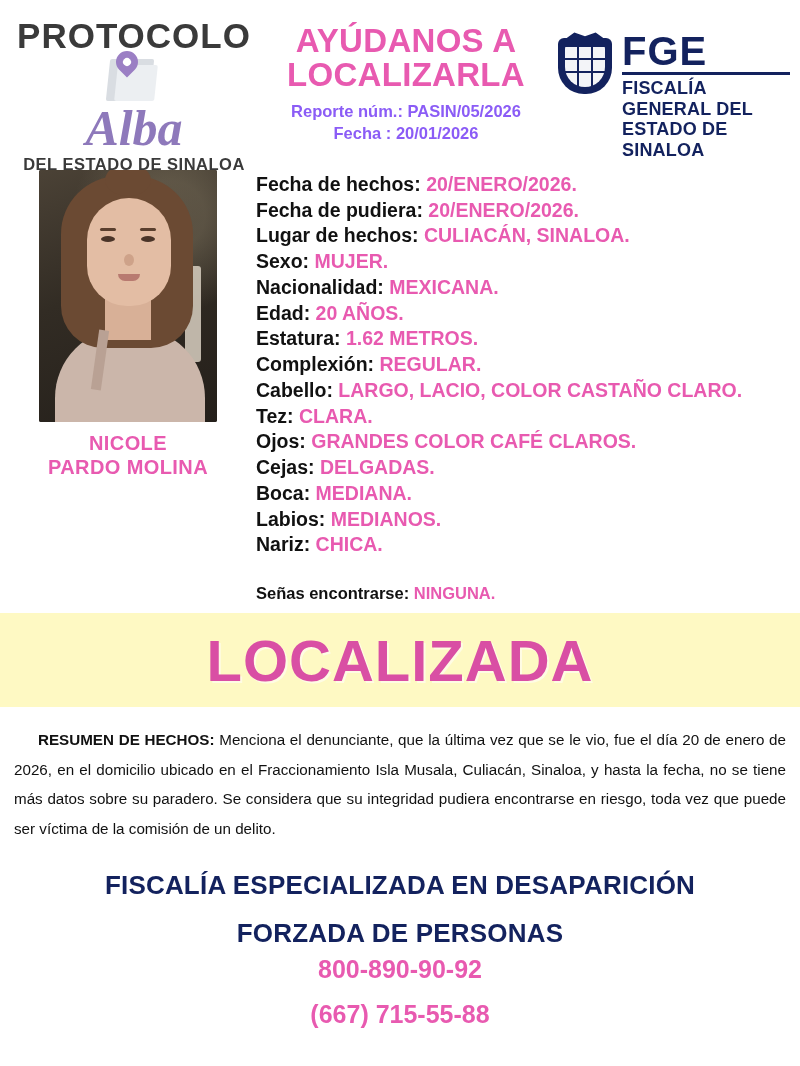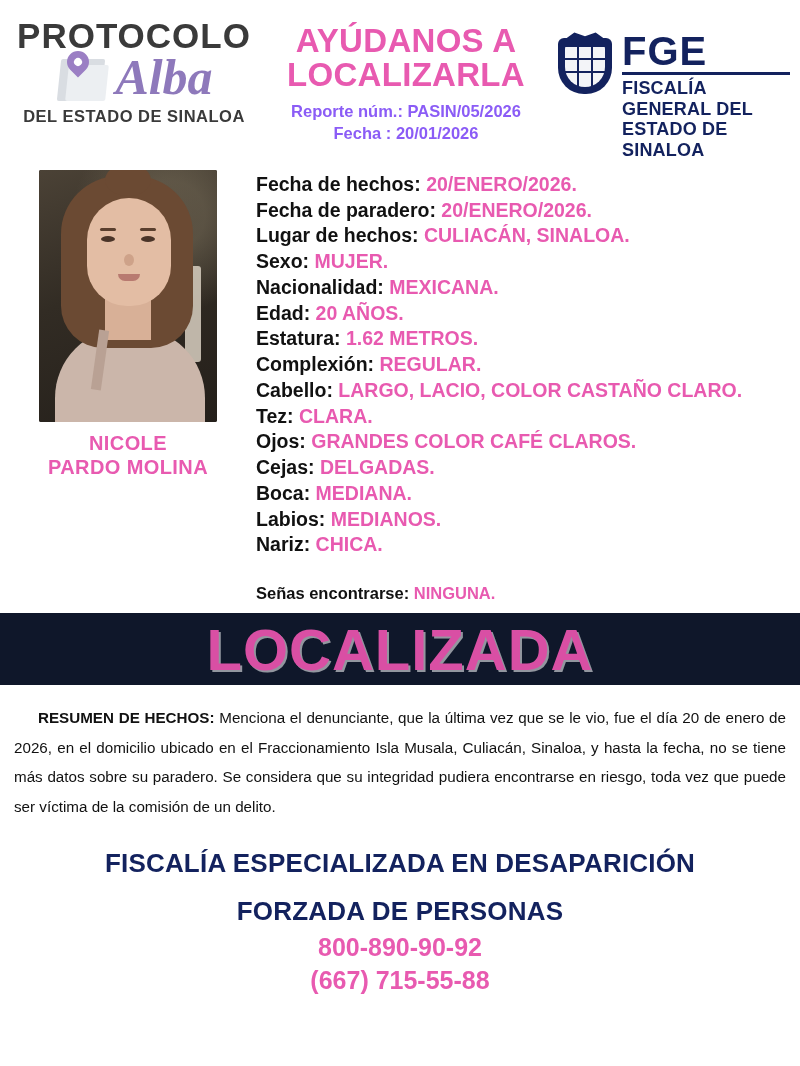--- a/index.html
+++ b/index.html
@@ -38,22 +38,23 @@
     font-family: "Liberation Sans", sans-serif;
     font-weight: bold;
     font-size: 35px;
     letter-spacing: 1px;
     color: #3a3a3a;
     line-height: 1;
   }
   .alba-row {
     display: flex;
     align-items: center;
-    justify-content: center;
+    justify-content: flex-start;
     margin-top: -2px;
+    flex-direction: column;
   }
   .alba-mark {
     width: 56px;
     height: 54px;
     position: relative;
     margin-right: 4px;
   }
   .alba-mark .sheet {
     position: absolute;
     left: 4px;
@@ -359,22 +360,22 @@
   .senas {
     margin-top: 26px;
     font-size: 16.5px;
   }
   .senas .lbl { font-weight: bold; color: #111; }
   .senas .val { color: #e85ab0; font-weight: bold; }
 
   
   .banner {
     margin-top: 10px;
-    height: 72px;
-    background: #0f172a;
+    height: 94px;
+    background: #fef9c3;
     display: flex;
     align-items: center;
     justify-content: center;
   }
   .banner span {
     font-weight: bold;
     font-size: 58px;
     letter-spacing: 1px;
     color: #d94fa4;
     text-shadow: 2px 2px 0 rgba(255,255,255,0.55);
@@ -482,21 +483,21 @@
         <div>PARDO MOLINA</div>
       </div>
     </div>
 
     <div class="details">
       <div class="row">
         <span class="lbl">Fecha de hechos:</span>
         <span class="val">20/ENERO/2026.</span>
       </div>
       <div class="row">
-        <span class="lbl">Fecha de paradero:</span>
+        <span class="lbl">Fecha de pudiera:</span>
         <span class="val">20/ENERO/2026.</span>
       </div>
       <div class="row">
         <span class="lbl">Lugar de hechos:</span>
         <span class="val">CULIACÁN, SINALOA.</span>
       </div>
       <div class="row">
         <span class="lbl">Sexo:</span>
         <span class="val">MUJER.</span>
       </div>
@@ -557,16 +558,16 @@
   </div>
 
   <div class="resumen">
     <b>RESUMEN DE HECHOS:</b><span> Menciona el denunciante, que la última vez que se le vio, fue el día 20 de enero de 2026, en el domicilio ubicado en el Fraccionamiento Isla Musala, Culiacán, Sinaloa,  y hasta la fecha, no se tiene más datos sobre su paradero. Se considera que su integridad pudiera encontrarse en riesgo, toda vez que puede ser víctima de la comisión de un delito.</span>
   </div>
 
   <div class="footer">
     <div class="fiscalia">FISCALÍA ESPECIALIZADA EN DESAPARICIÓN</div>
     <div class="fiscalia">FORZADA DE PERSONAS</div>
     <div class="phone">800-890-90-92</div>
-    <div class="phone" style="margin-top:0">(667) 715-55-88</div>
+    <div class="phone" style="margin-top:12px">(667) 715-55-88</div>
   </div>
 
 </div>
 
 </body></html>

